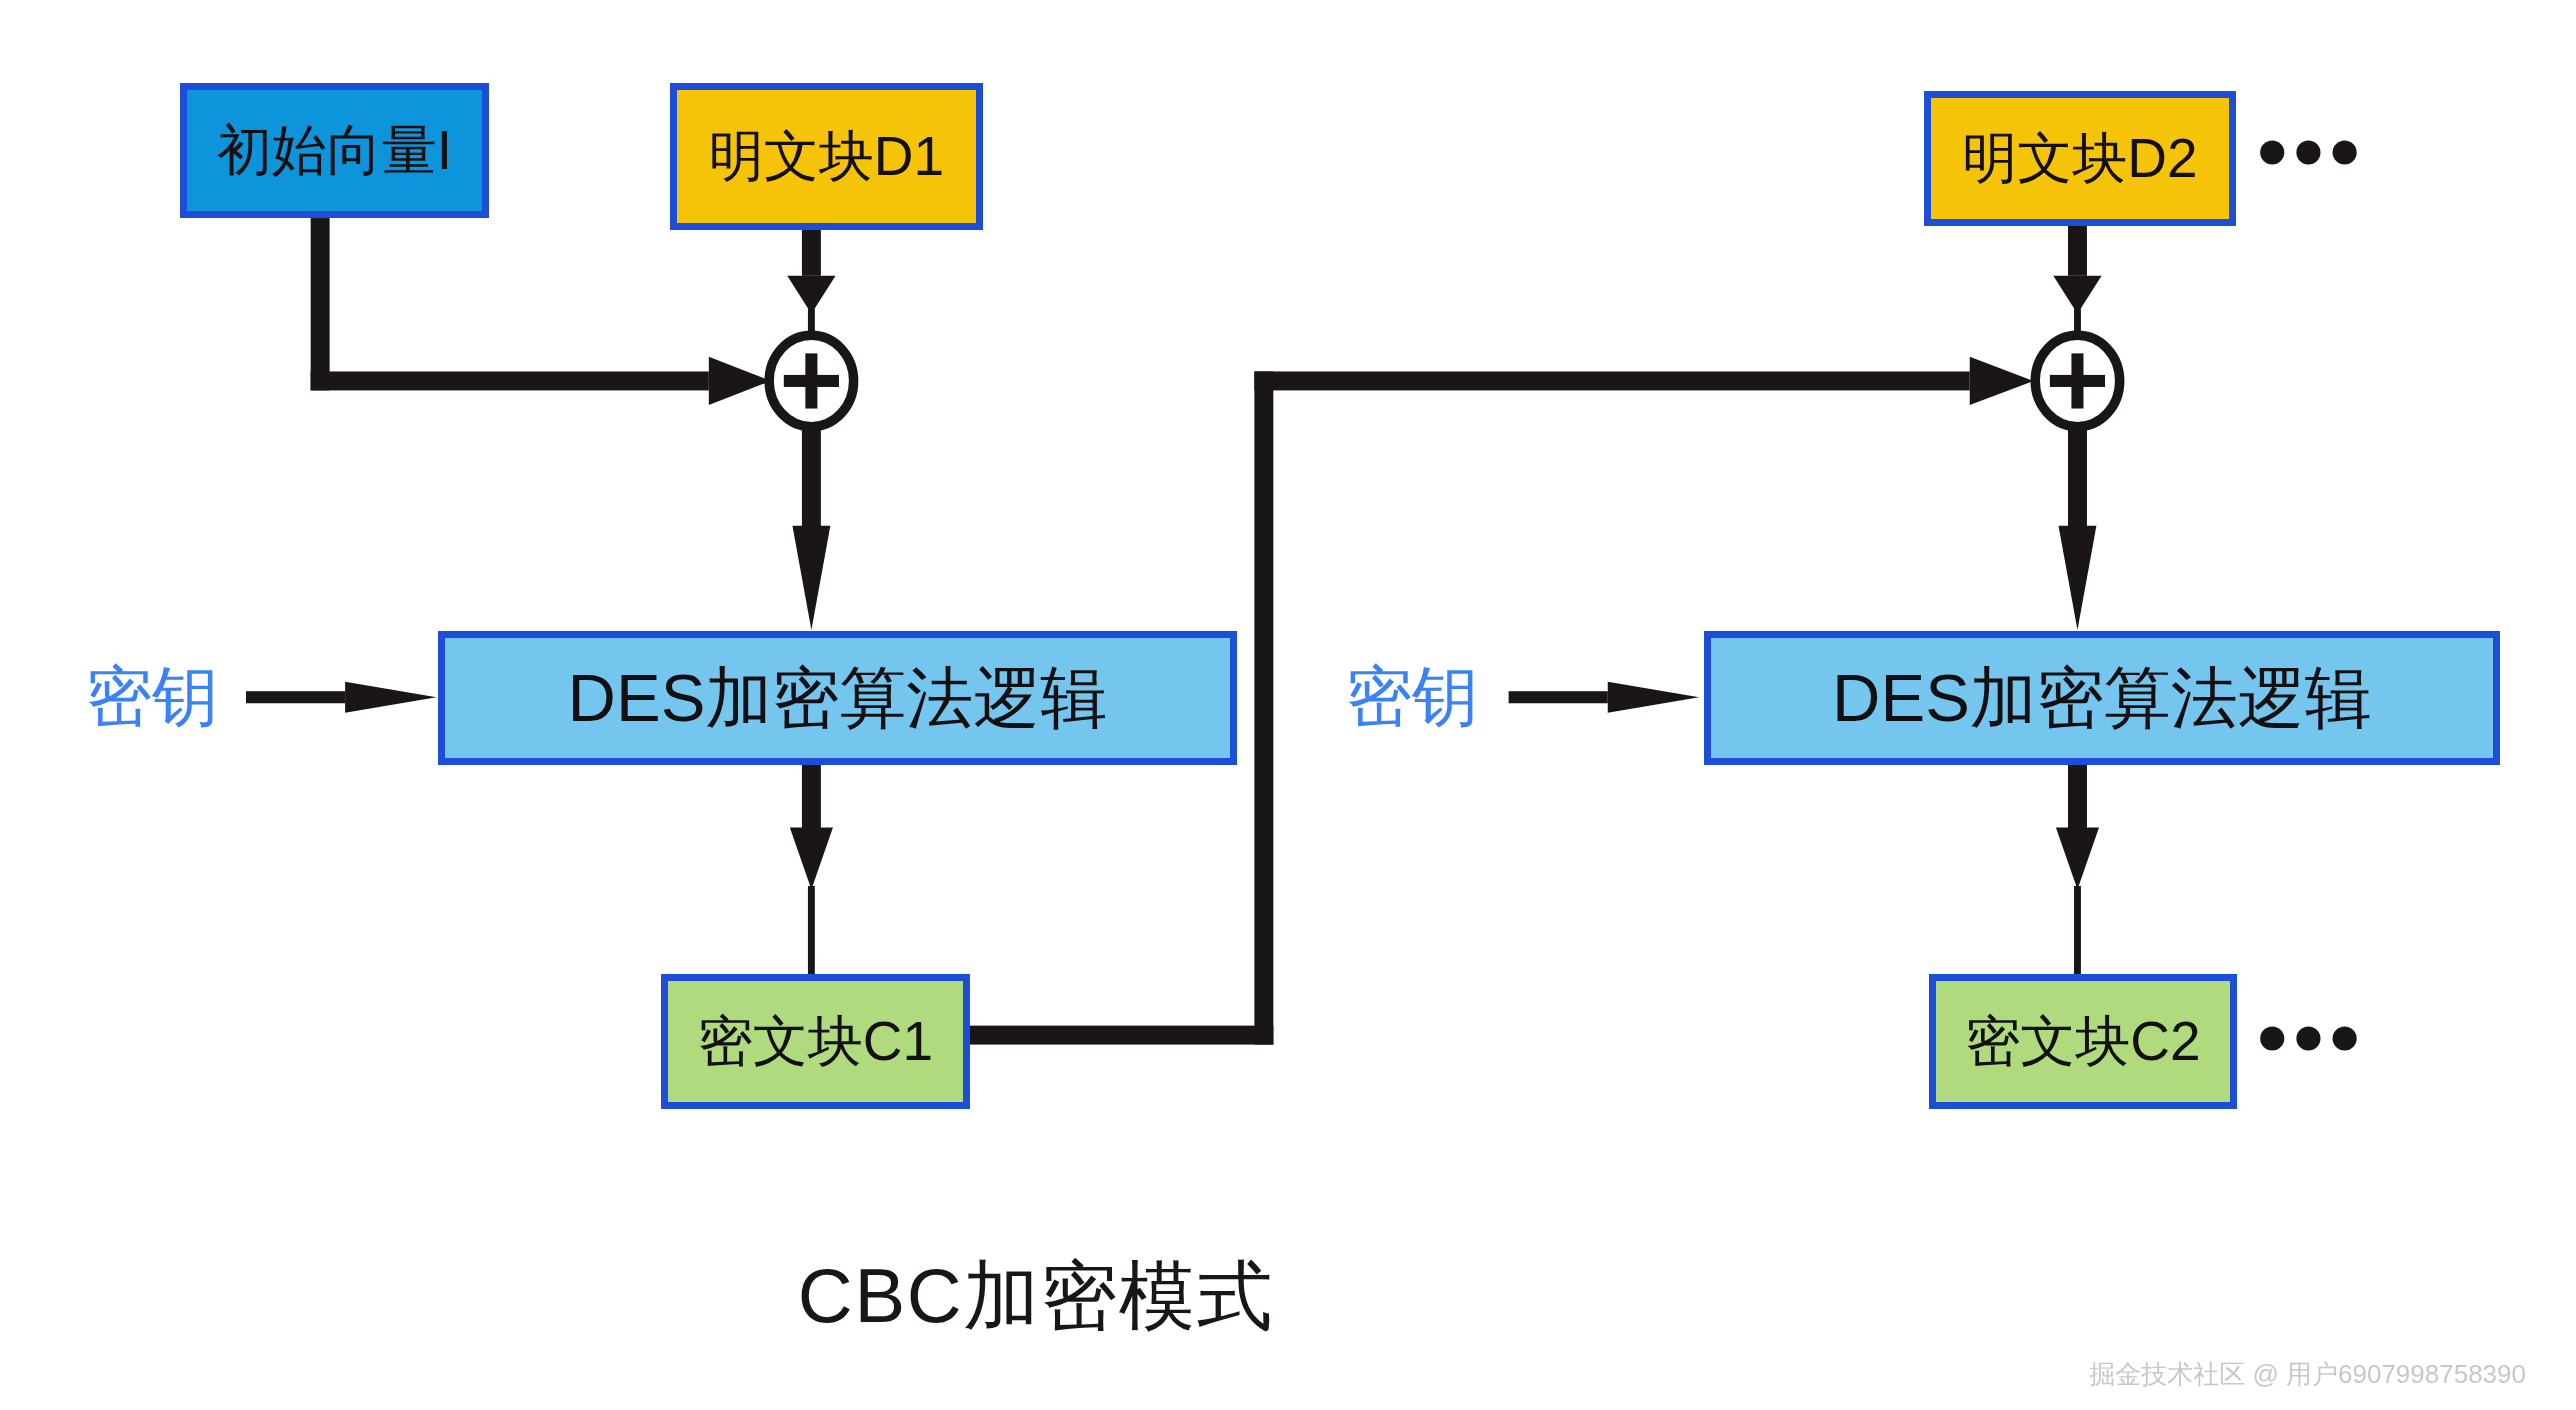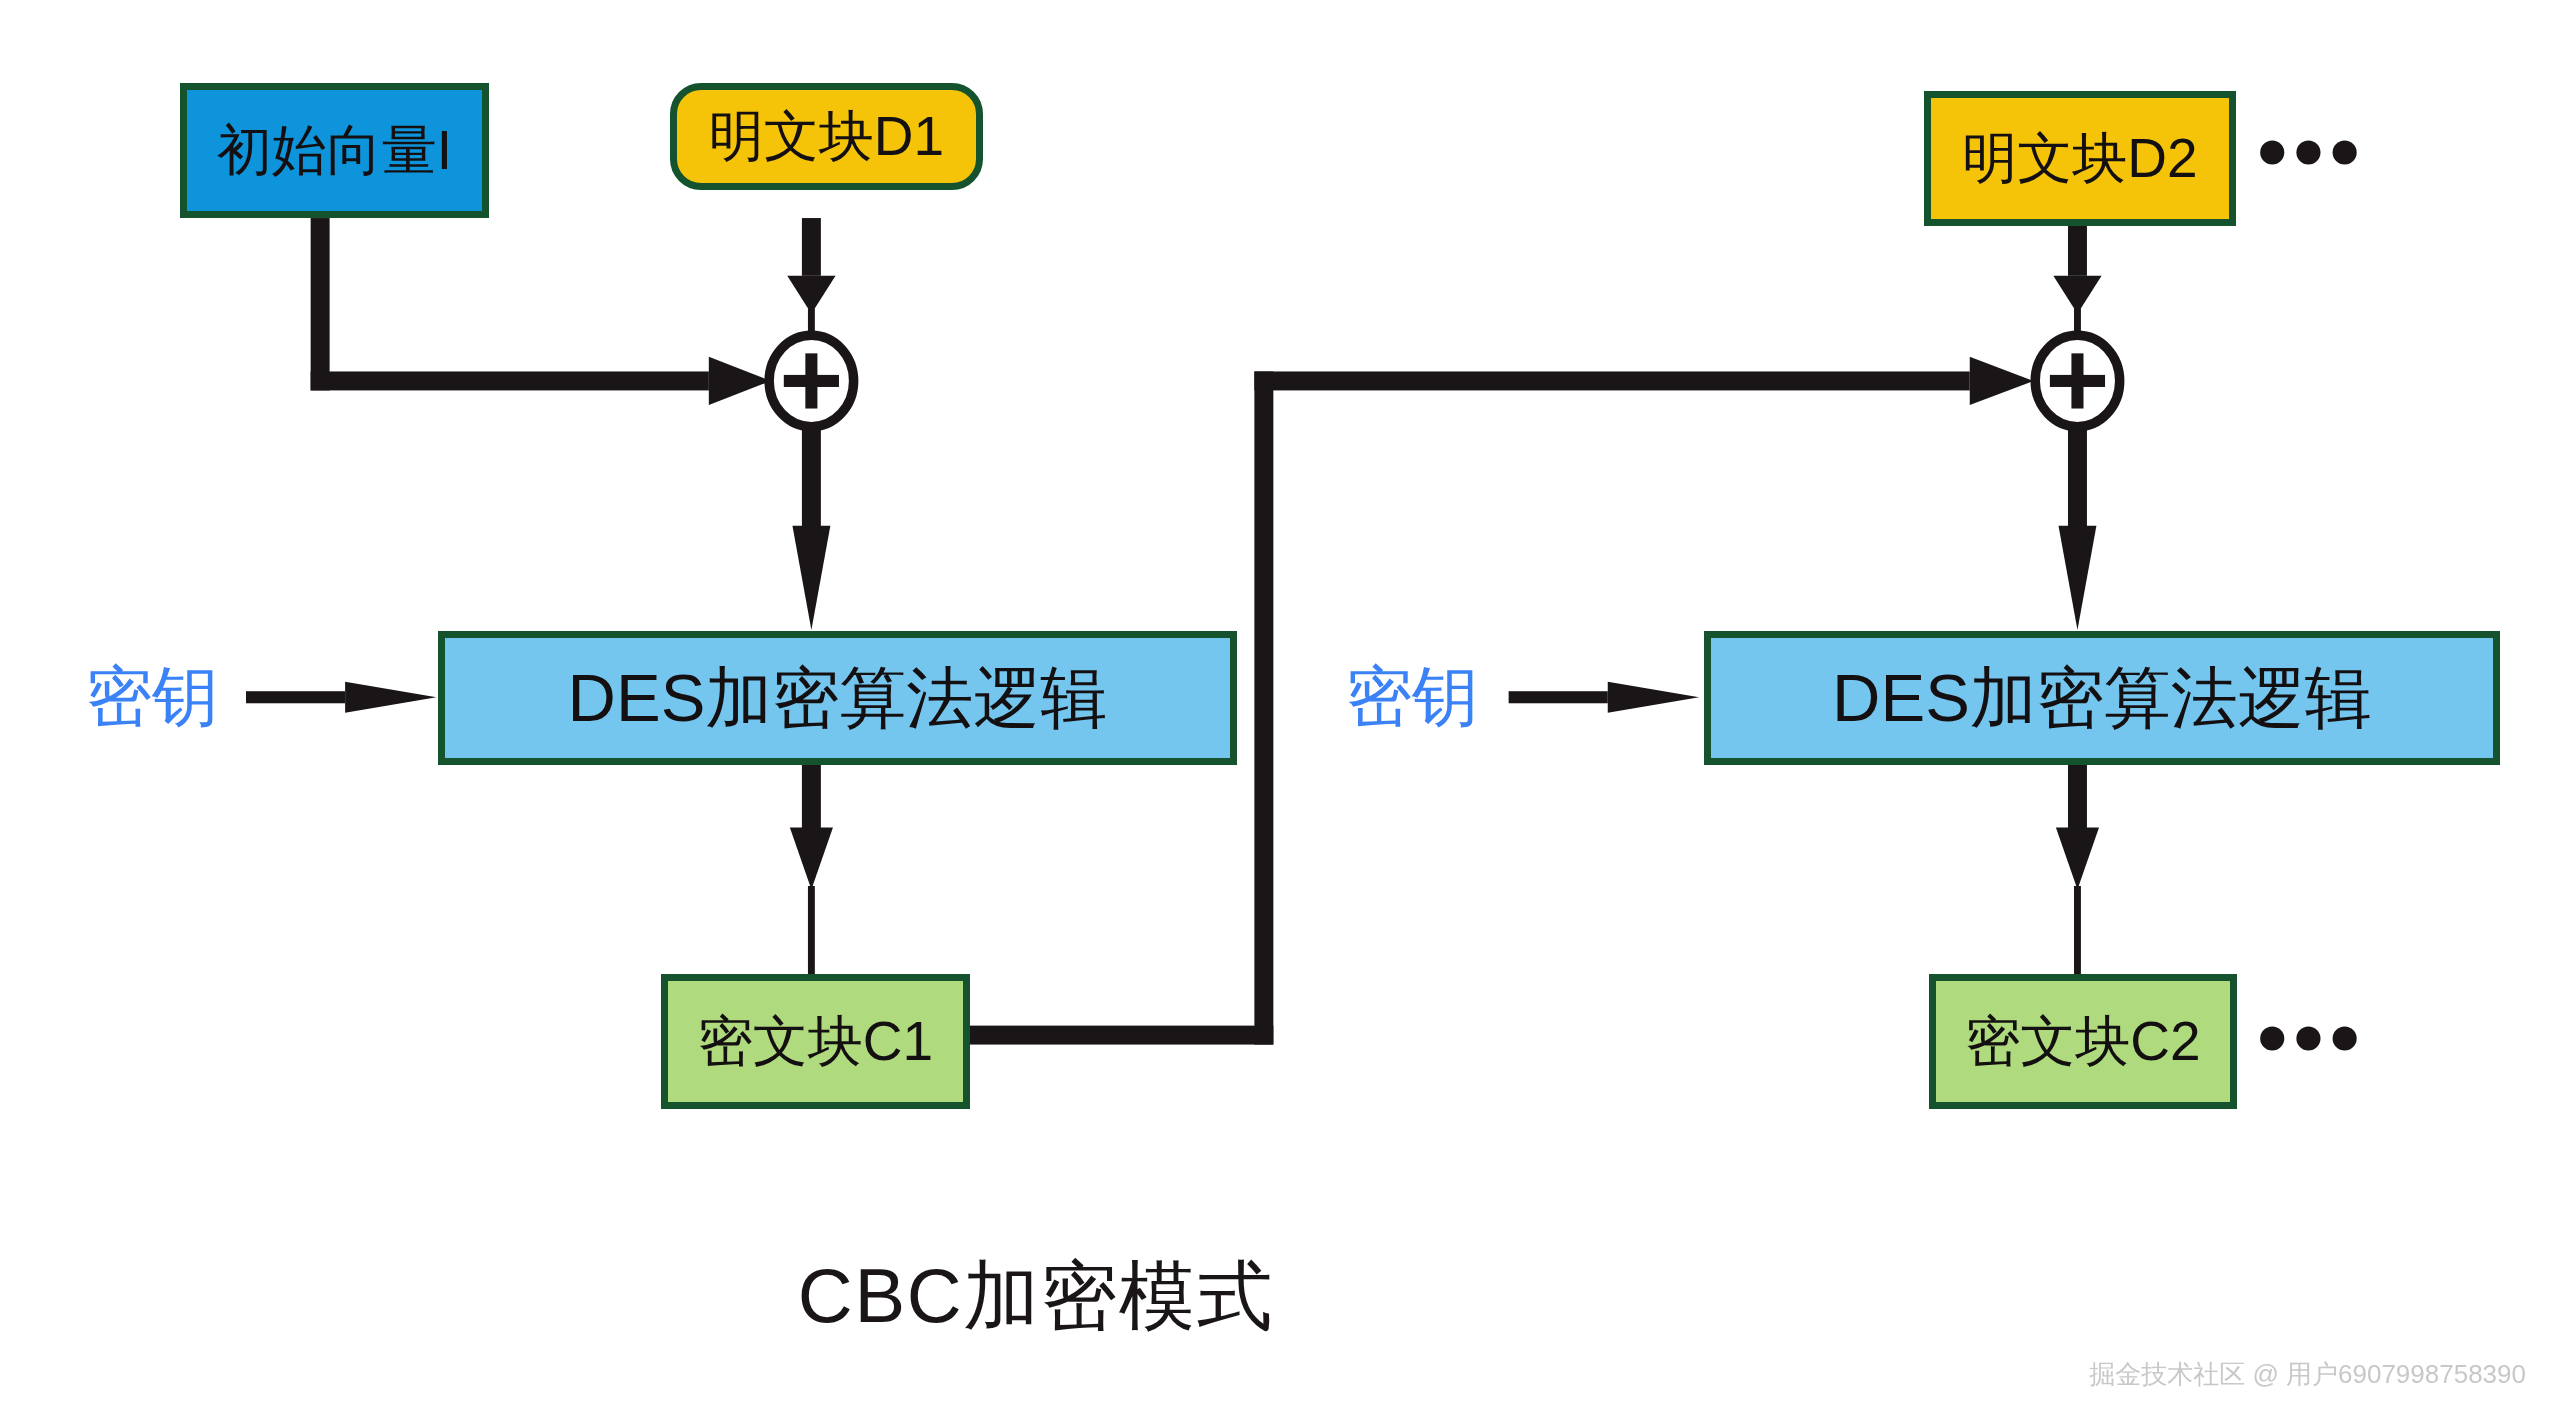--- a/index.html
+++ b/index.html
@@ -8,28 +8,28 @@
     width:2576px;height:1410px;
     background:#ffffff;
     overflow:hidden;
     font-family:"Liberation Sans","DejaVu Sans",sans-serif;
     color:#141011;
   }
   .layer{position:absolute;left:0;top:0;}
   .box{
     position:absolute;
     display:flex;align-items:center;justify-content:center;
-    border:7px solid #14532d;
+    border:7px solid #1d4ed8;
     box-sizing:border-box;
     text-align:center;
     white-space:nowrap;
     color:#141011;
   }
   .box-iv     {left:180px; top:83px;  width:309px; height:135px; background:#0d94da; font-size:55px;}
-  .box-d1     {left:670px; top:83px;  width:313px; height:107px; background:#f5c408; font-size:55px;border-radius:31px;}
+  .box-d1     {left:670px; top:83px;  width:313px; height:147px; background:#f5c408; font-size:55px;}
   .box-d2     {left:1924px;top:91px;  width:312px; height:135px; background:#f5c408; font-size:55px;}
   .box-des1   {left:438px; top:631px; width:799px; height:134px; background:#74c6ef; font-size:67px;}
   .box-des2   {left:1704px;top:631px; width:796px; height:134px; background:#74c6ef; font-size:67px;}
   .box-c1     {left:661px; top:974px;width:309px; height:135px; background:#afda7e; font-size:55px;}
   .box-c2     {left:1929px;top:974px;width:308px; height:135px; background:#afda7e; font-size:55px;}
   .key-label{
     position:absolute;
     display:flex;align-items:center;justify-content:center;
     width:164px;height:112px;
     font-size:66px;

